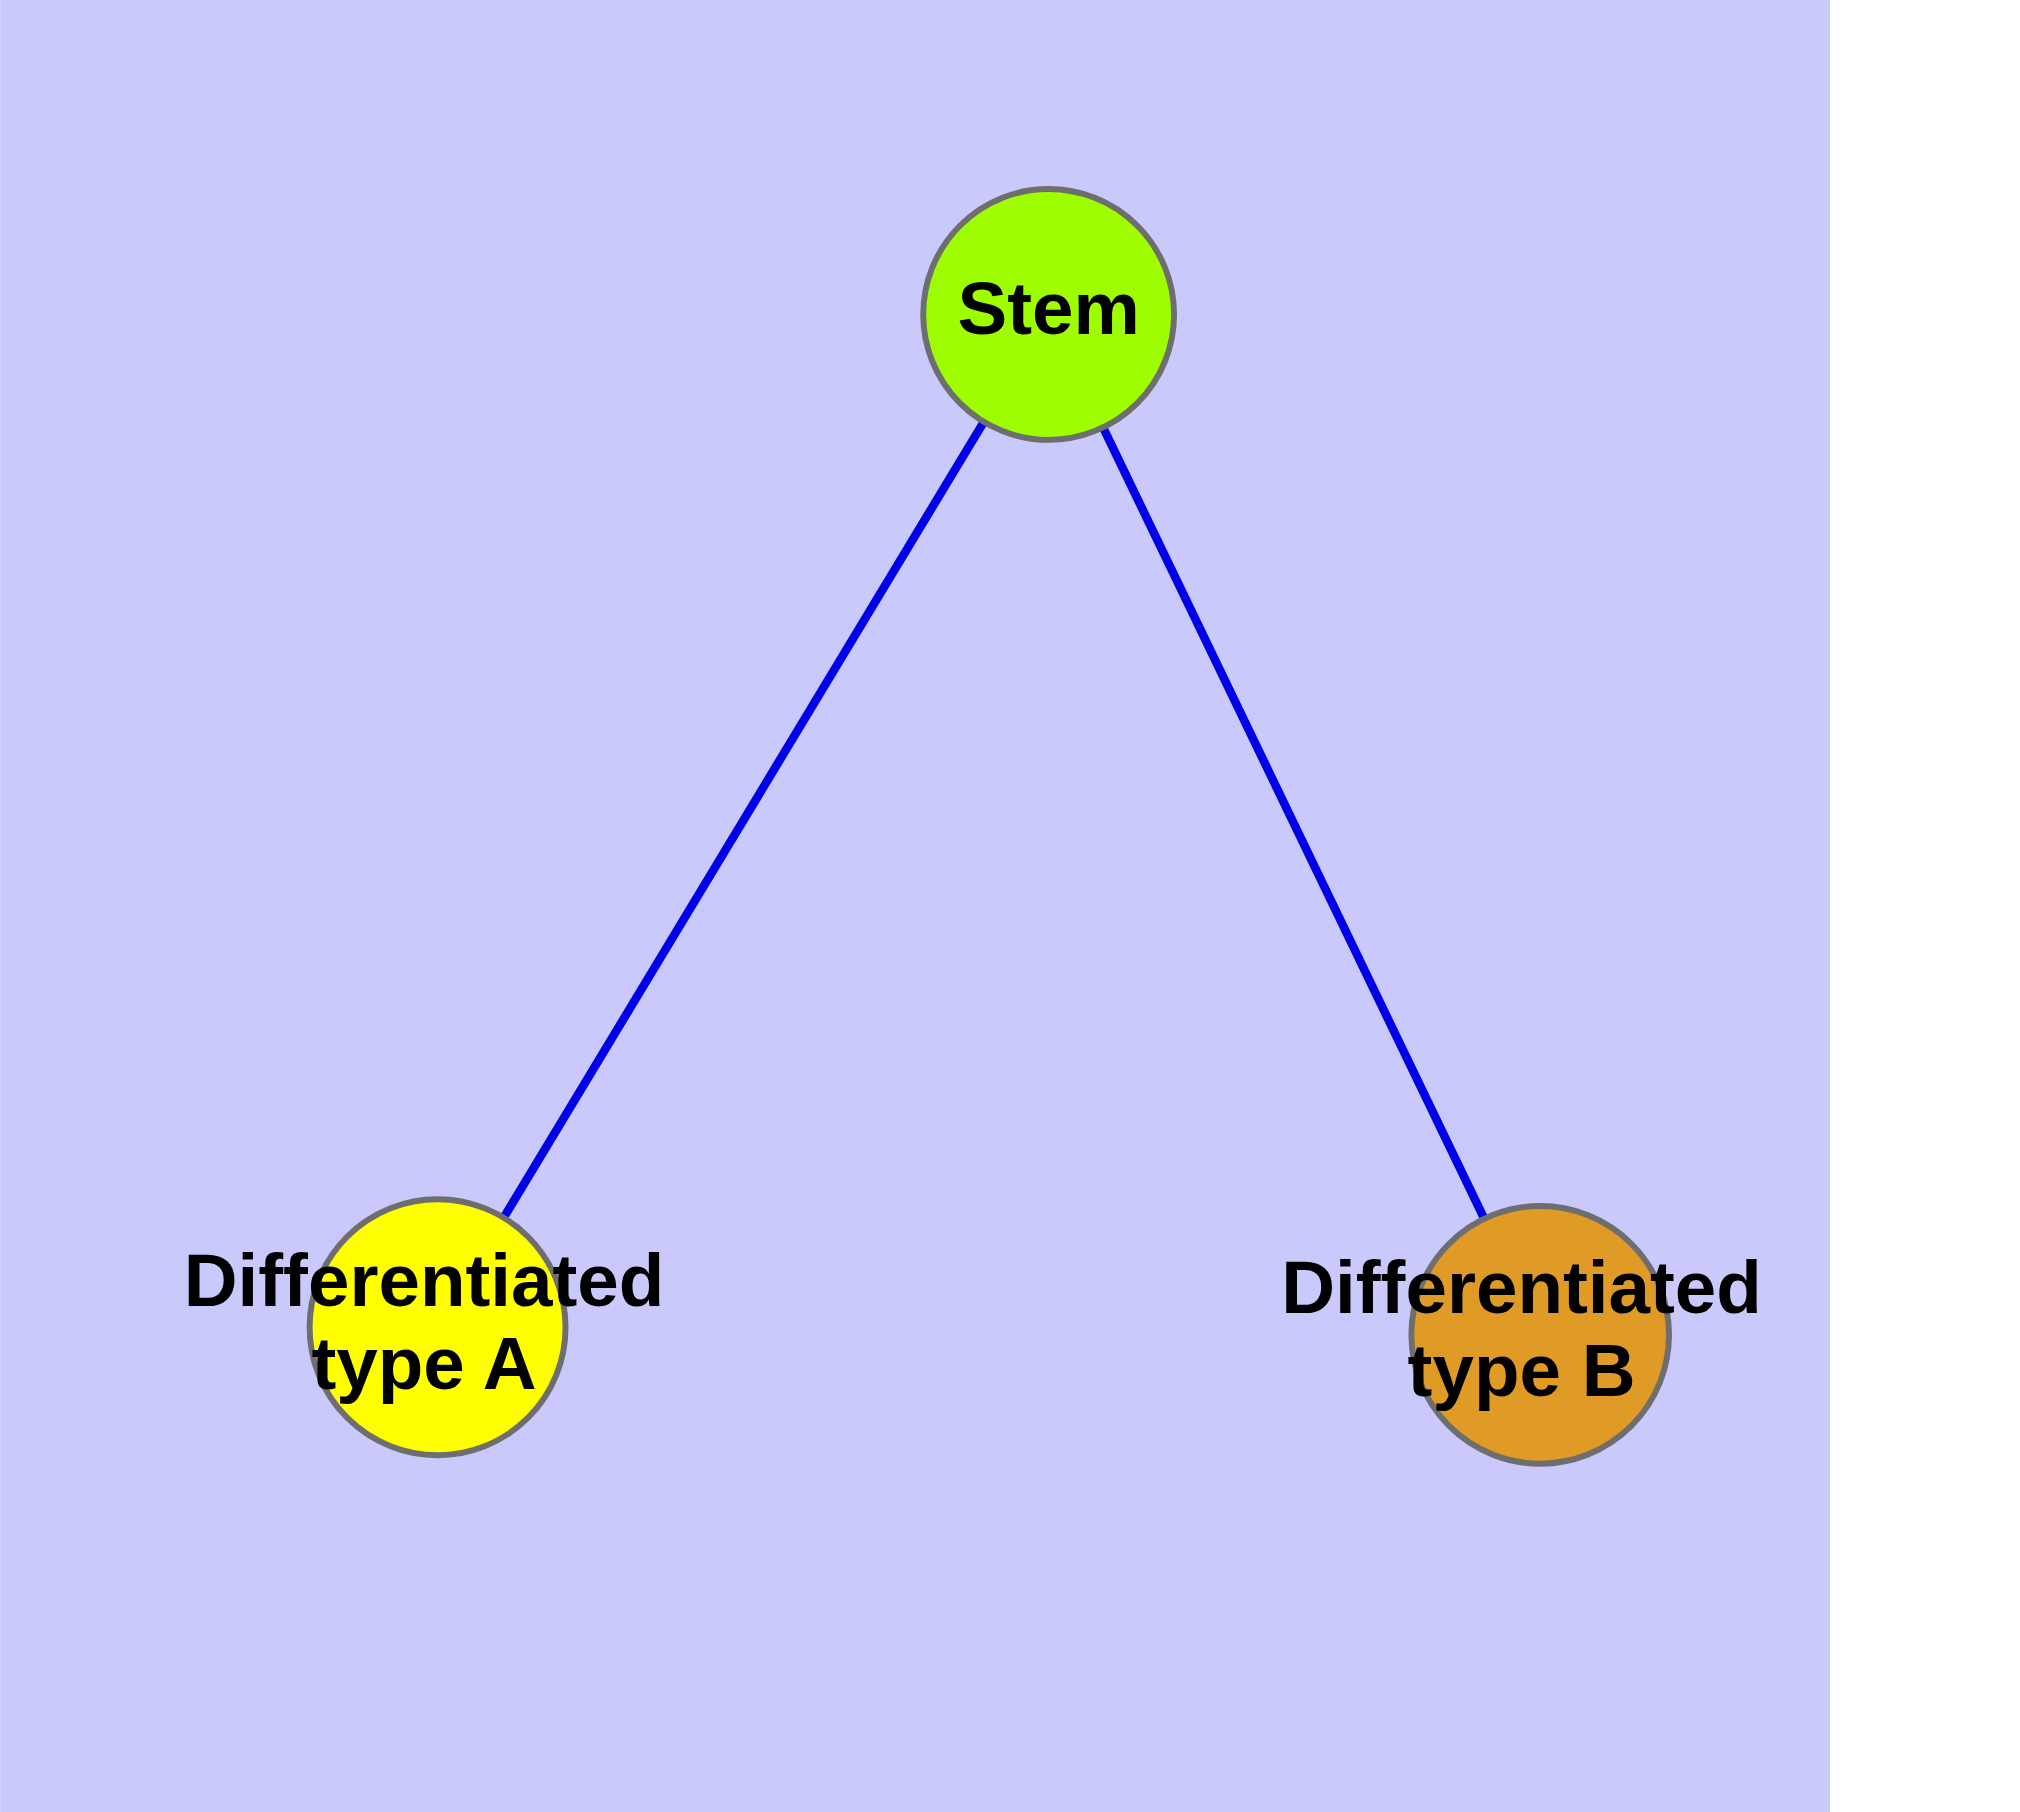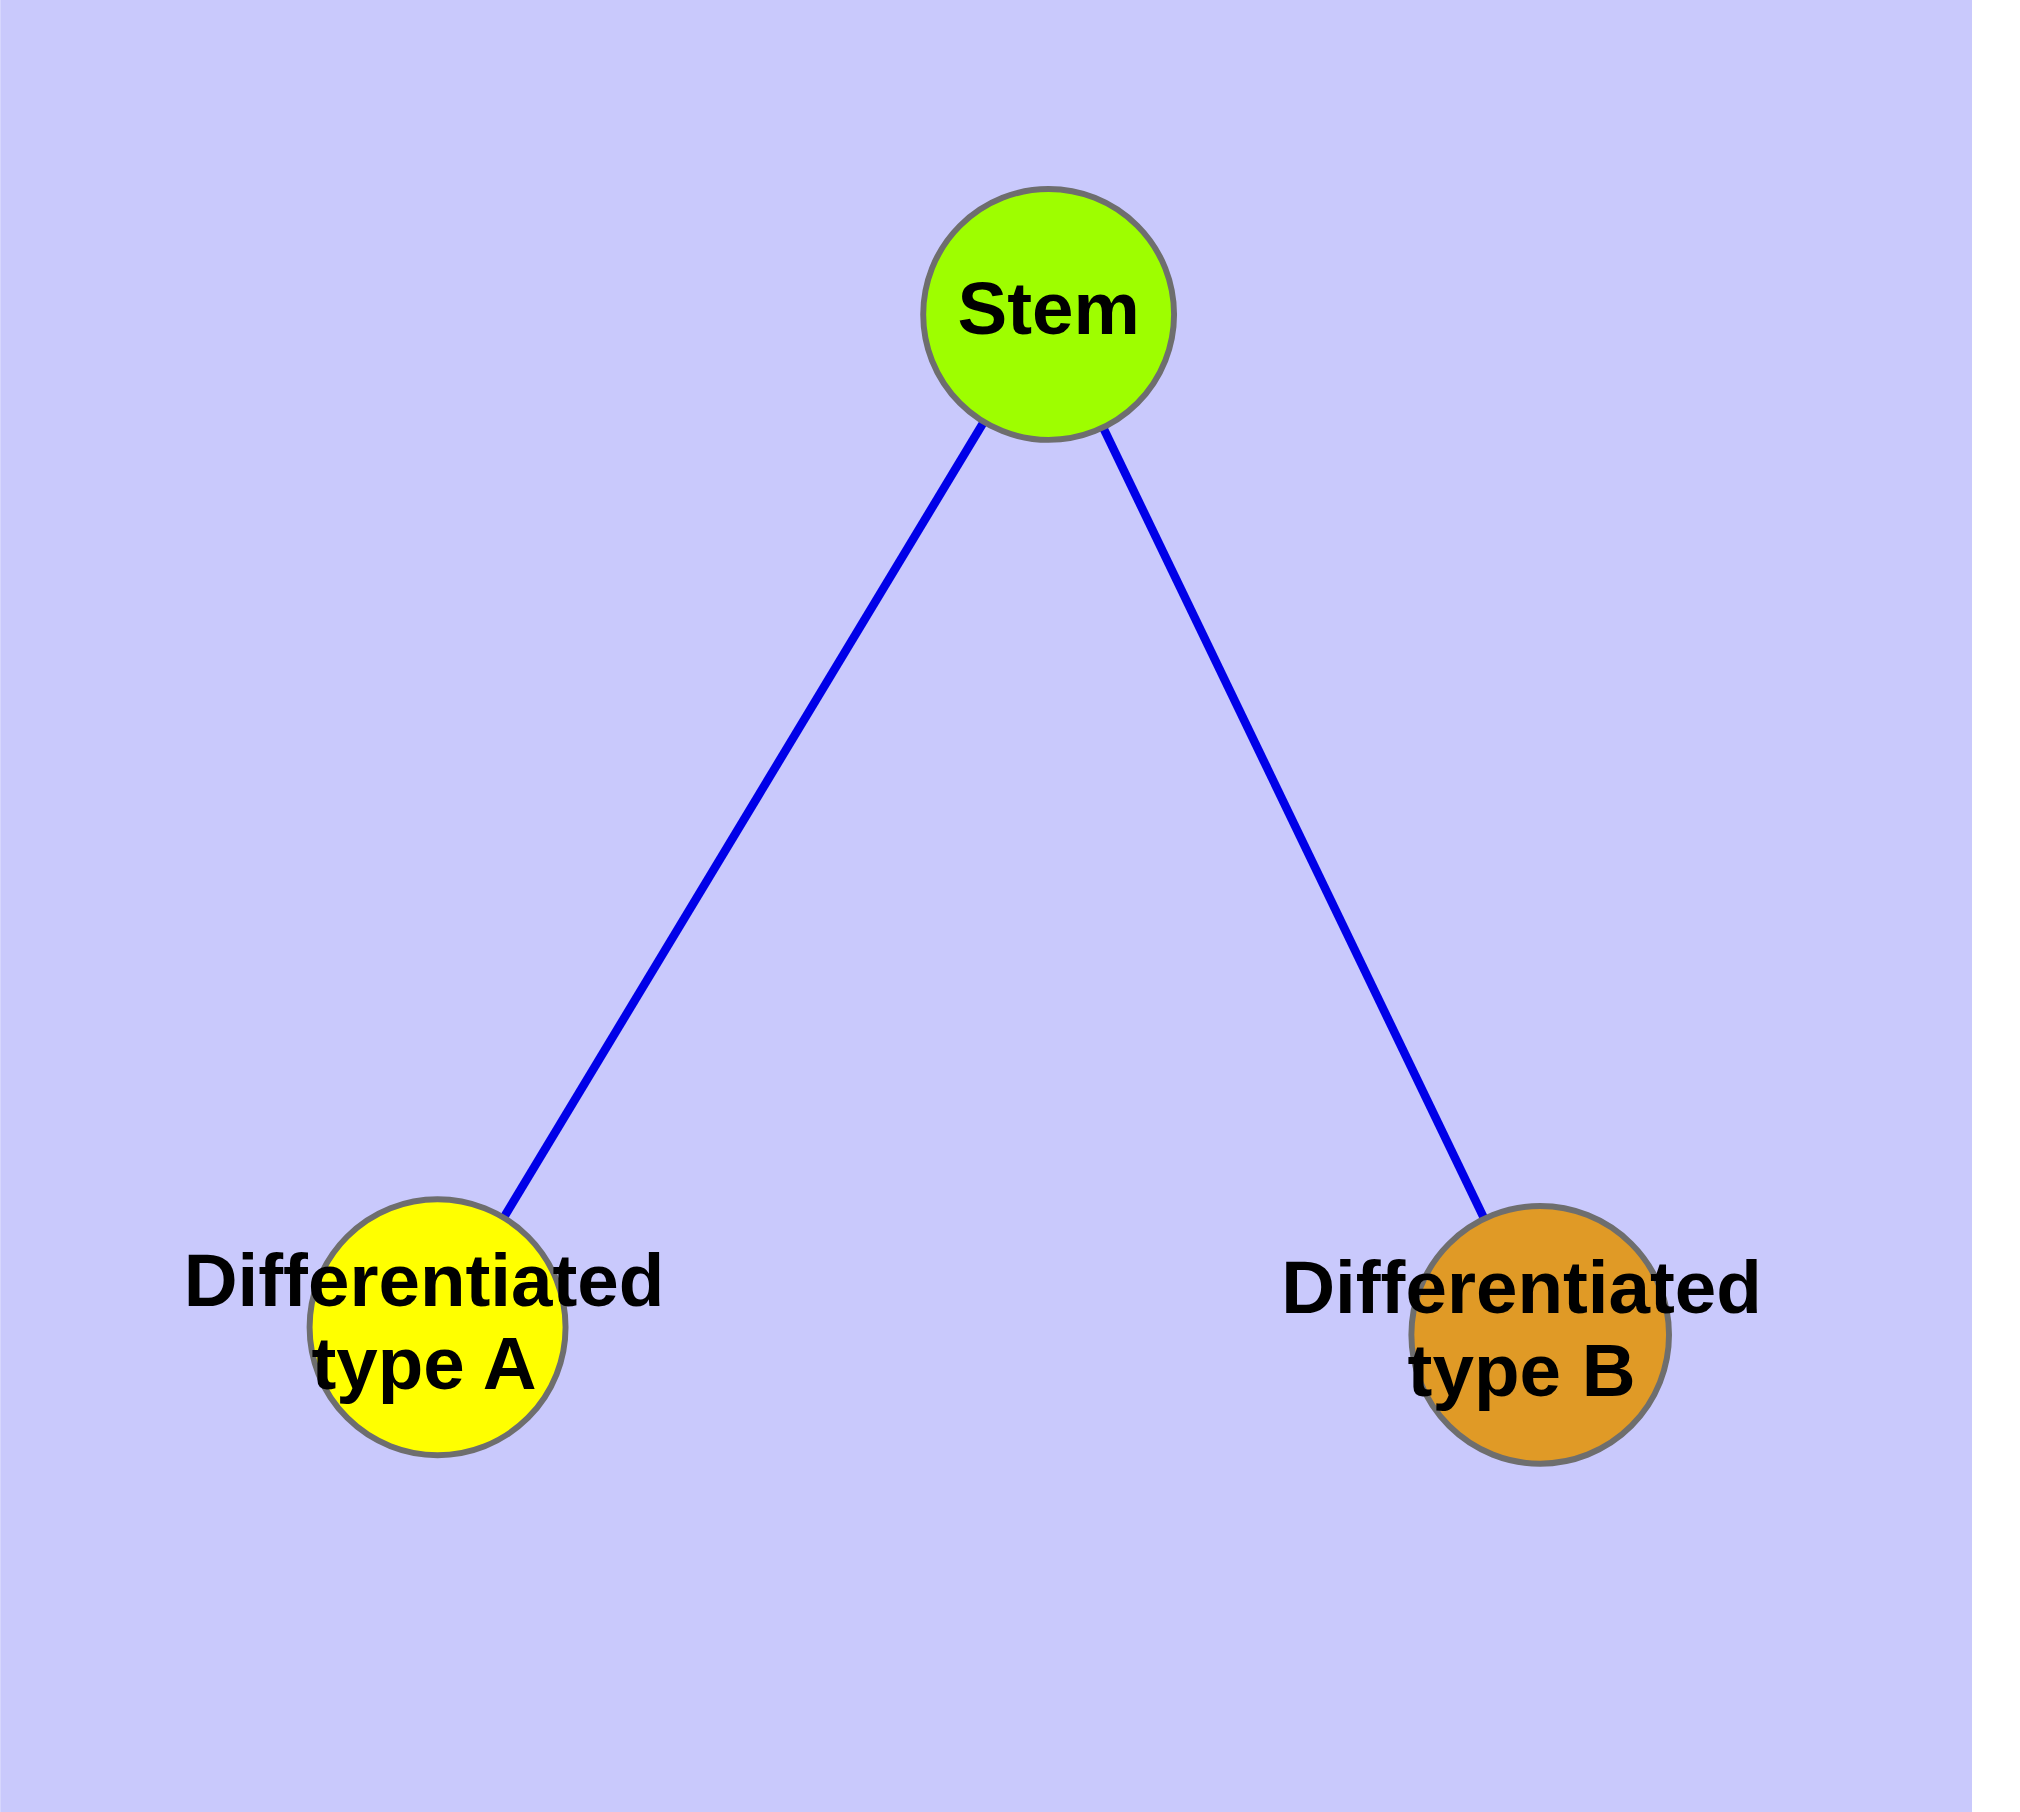--- a/index.html
+++ b/index.html
@@ -27,21 +27,21 @@
     font-family: "Liberation Sans", sans-serif;
     font-weight: bold;
     fill: #000000;
     text-anchor: middle;
     dominant-baseline: middle;
   }
 </style>
 </head>
 <body>
 
-<div id="canvas" style="width: 1972px; height: 1812px; text-decoration: underline;">
+<div id="canvas" style="width: 1830px; height: 1812px; text-decoration: underline;">
   <svg id="graph-svg" viewBox="0 0 2384 2138" style="width: 2021px; height: 1812px;">
 
     <rect id="bg-rect" x="0" y="0" width="2384" height="2138" fill="#C9C9FC"></rect>
 
     <g id="edge-layer">
       <line id="edge-0" x1="1237" y1="371" x2="516" y2="1566" stroke="#0000E8" stroke-width="10" stroke-linecap="butt"></line>
       <line id="edge-1" x1="1237" y1="371" x2="1817" y2="1575" stroke="#0000E8" stroke-width="10" stroke-linecap="butt"></line>
     </g>
 
     <g id="node-layer">

